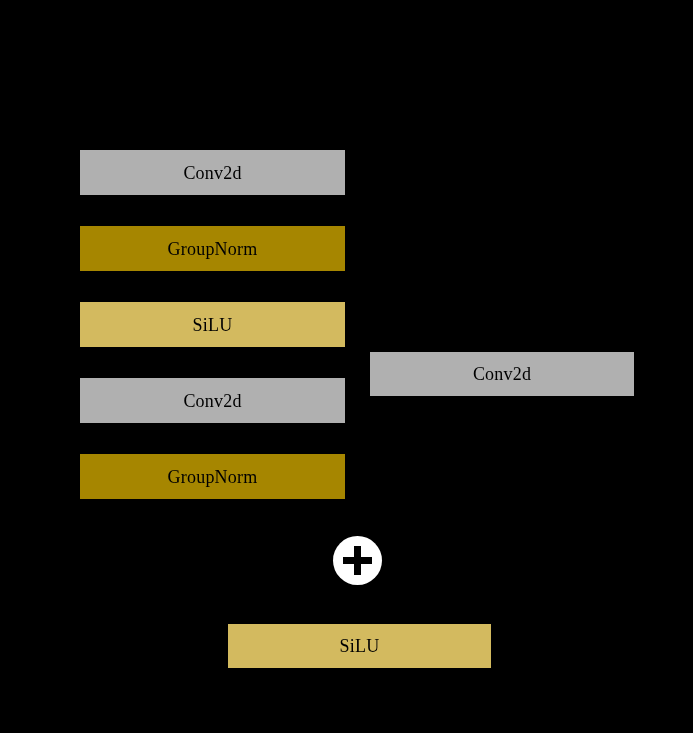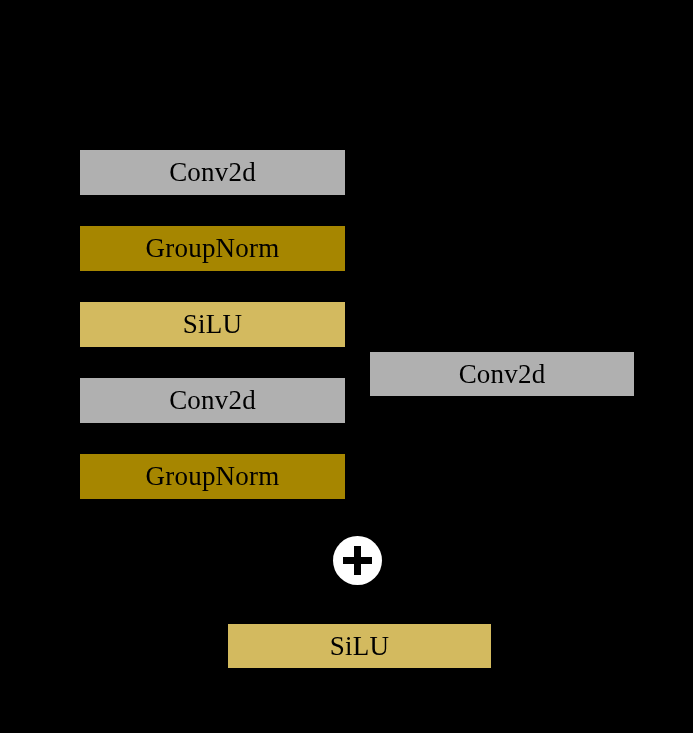--- a/index.html
+++ b/index.html
@@ -15,21 +15,21 @@
     background: #000000;
     overflow: hidden;
     font-family: "Liberation Serif", "DejaVu Serif", serif;
   }
   .block {
     position: absolute;
     display: flex;
     align-items: center;
     justify-content: center;
     color: #000000;
-    font-size: 27px;
+    font-size: 18px;
     line-height: 1;
     letter-spacing: 0.2px;
     white-space: nowrap;
     box-sizing: border-box;
   }
   .merge-node {
     position: absolute;
     border-radius: 50%;
     background: #ffffff;
     box-sizing: border-box;

